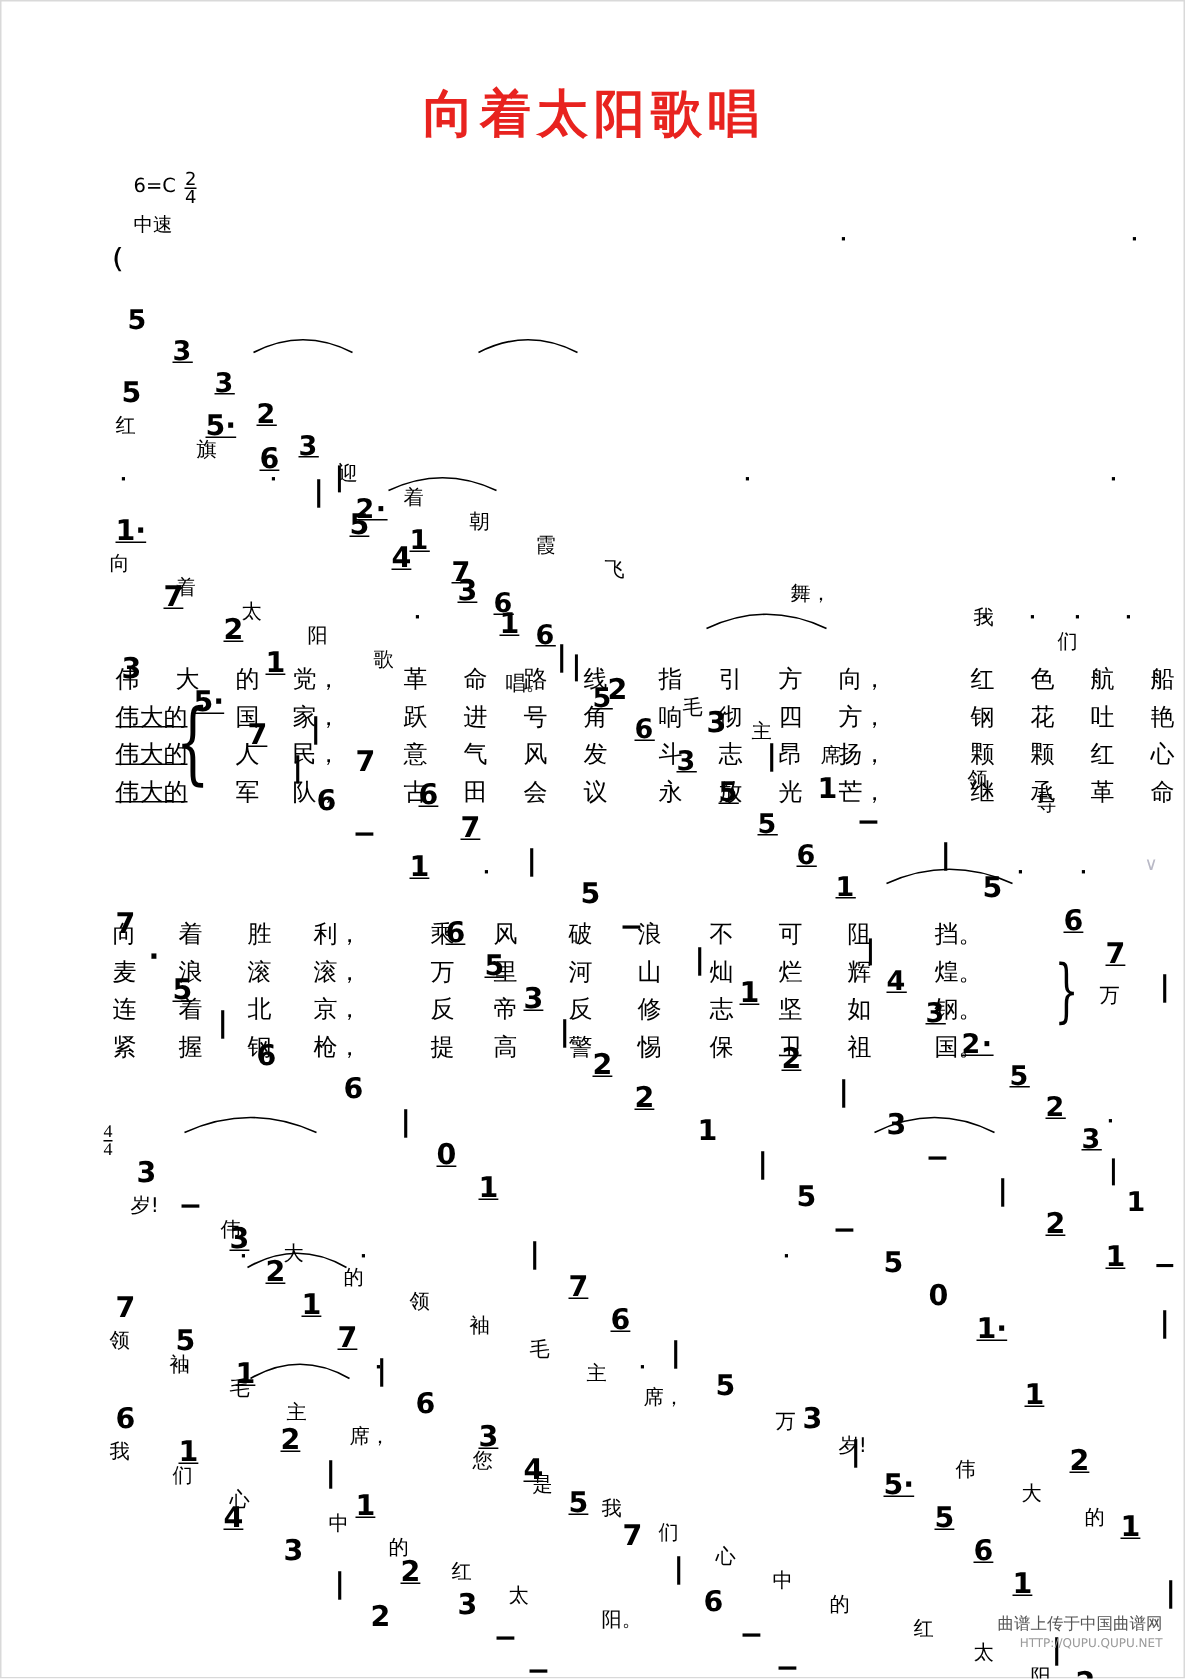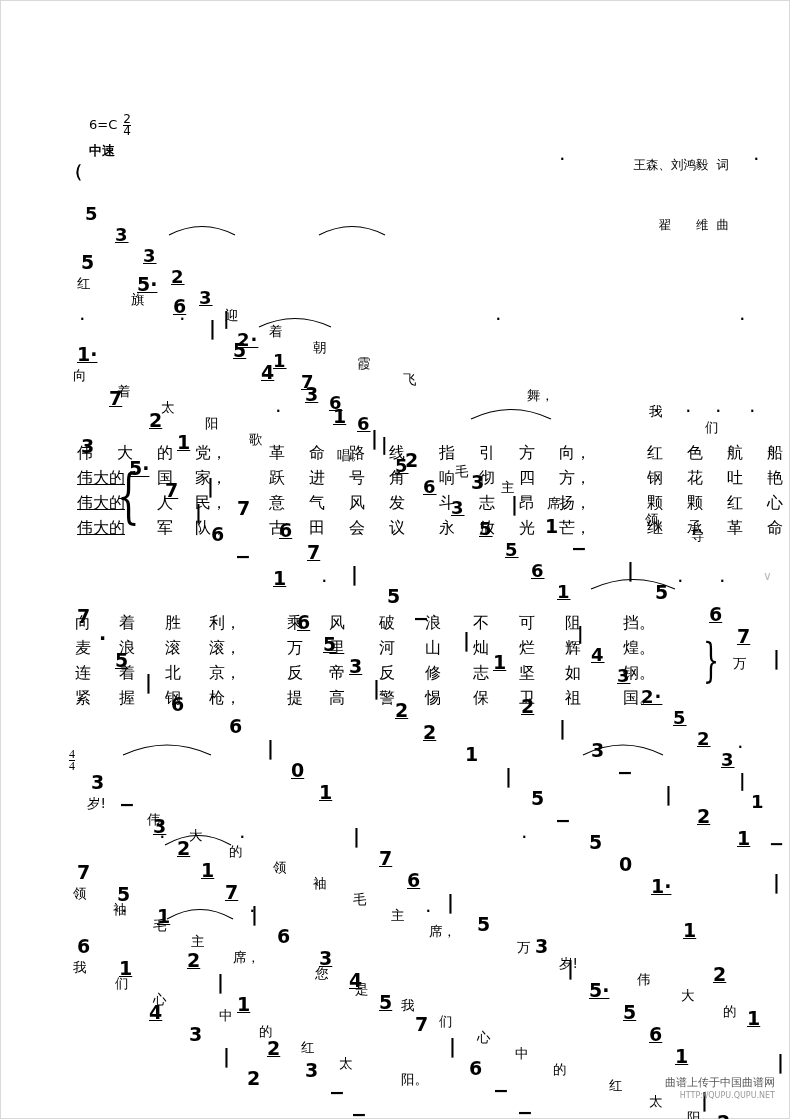--- a/index.html
+++ b/index.html
@@ -149,36 +149,33 @@
     margin-right: 4px;
   }
   .timesig-inline .num { display: block; }
   .timesig-inline .den { display: block; border-top: 1px solid #000; }
 </style>
 </head>
 <body>
 
 <div class="page">
 
+  <div class="title">向着太阳歌唱</div>
 
   <div class="key-block">
     <div class="key-row">
       <span>6=C</span>
       <span class="frac">
         <span class="num">2</span>
         <span class="den">4</span>
       </span>
     </div>
-    <div style="margin-top:3px;font-weight:bold;">中速</div>
-  </div>
-
-  <div class="credits">
-    <div>王森、刘鸿毅  词</div>
-    <div>翟　　维  曲</div>
-  </div>
+    <div style="margin-top:3px;">中速</div>
+  </div>
+
 
   <div class="system" style="top:160px;">
     <div class="notes" style="font-size:18px; letter-spacing:1px; position:relative;">
       <span style="position:absolute;left:4px;top:-2px;">（</span>
       <span style="position:absolute;left:24px;">5</span>
       <span style="position:absolute;left:54px;text-decoration:underline;">3</span>
       <span style="position:absolute;left:82px;text-decoration:underline;">3</span>
       <span style="position:absolute;left:110px;text-decoration:underline;">2</span>
       <span style="position:absolute;left:138px;text-decoration:underline;">3</span>
       <span style="position:absolute;left:162px;">|</span>

